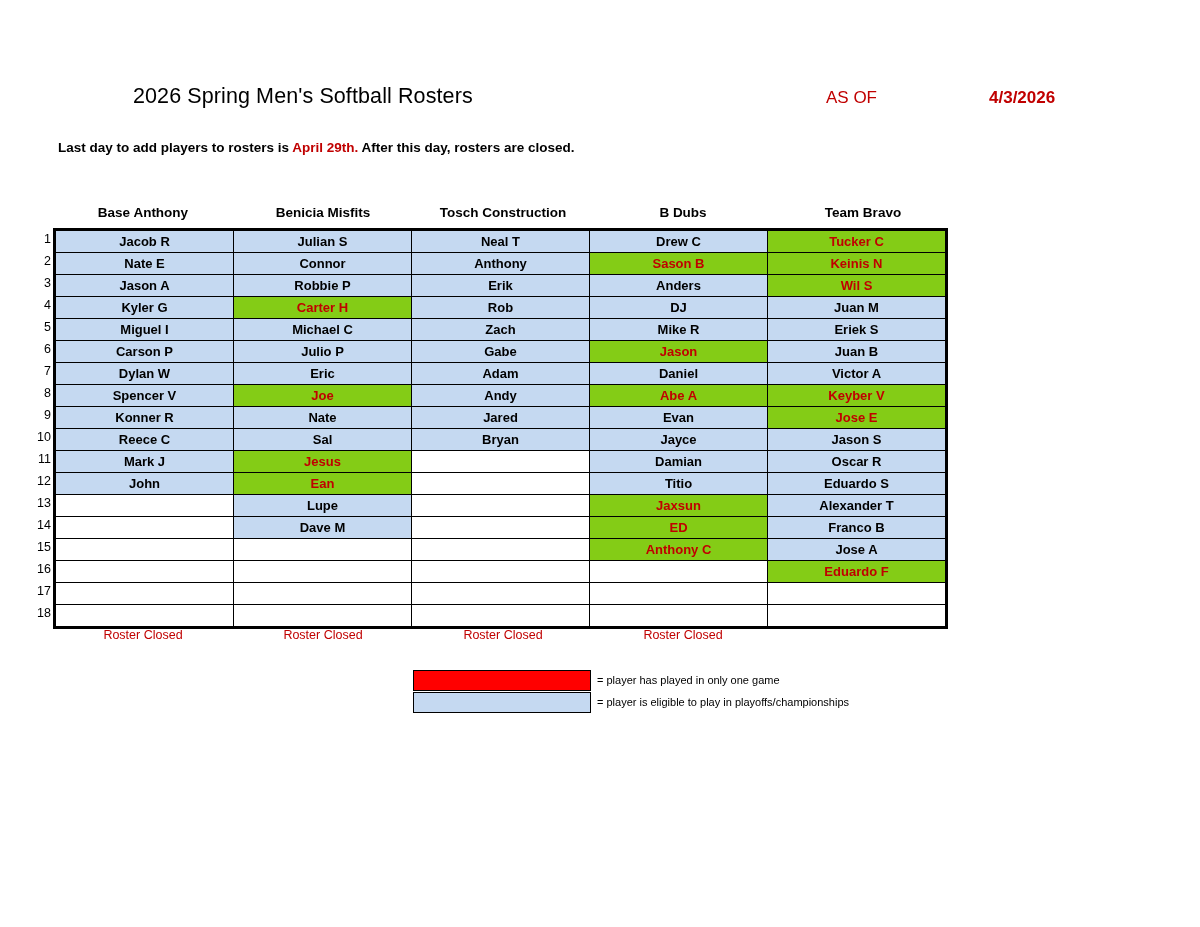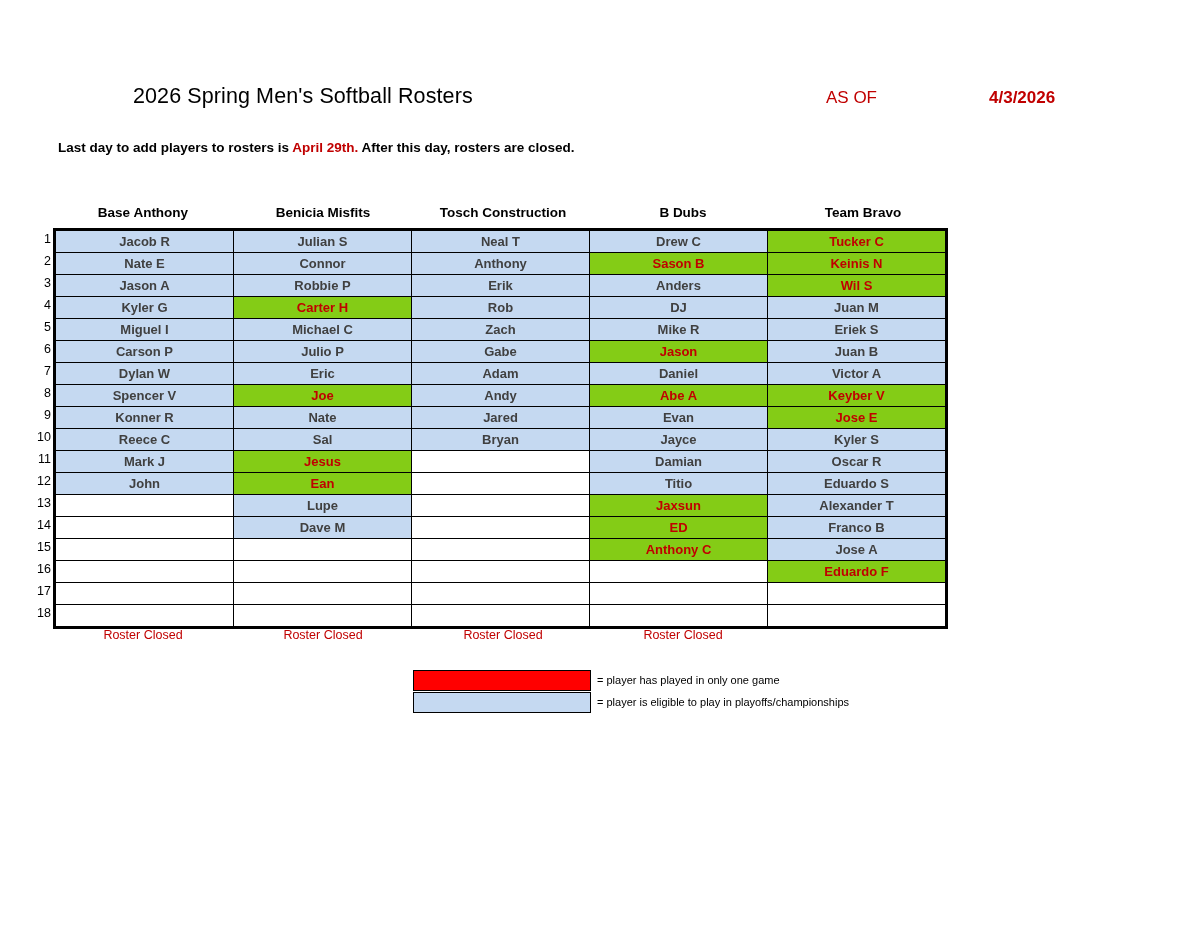--- a/index.html
+++ b/index.html
@@ -96,21 +96,21 @@
     text-align: center;
     vertical-align: middle;
     font-size: 13px;
     font-weight: bold;
     padding: 0;
     background: #ffffff;
     box-sizing: border-box;
   }
   table.roster td.blue {
     background: #c5d9f1;
-    color: #404040;
+    color: #000000;
   }
   table.roster td.red {
     background: #84cc16;
     color: #c00000;
   }
   table.roster td.empty {
     background: #ffffff;
   }
 
   .row-numbers {
@@ -274,21 +274,21 @@
             <td class="blue">Nate</td>
             <td class="blue">Jared</td>
             <td class="blue">Evan</td>
             <td class="red">Jose E</td>
           </tr>
           <tr>
             <td class="blue">Reece C</td>
             <td class="blue">Sal</td>
             <td class="blue">Bryan</td>
             <td class="blue">Jayce</td>
-            <td class="blue">Kyler S</td>
+            <td class="blue">Jason S</td>
           </tr>
           <tr>
             <td class="blue">Mark J</td>
             <td class="red">Jesus</td>
             <td class="empty"></td>
             <td class="blue">Damian</td>
             <td class="blue">Oscar R</td>
           </tr>
           <tr>
             <td class="blue">John</td>

